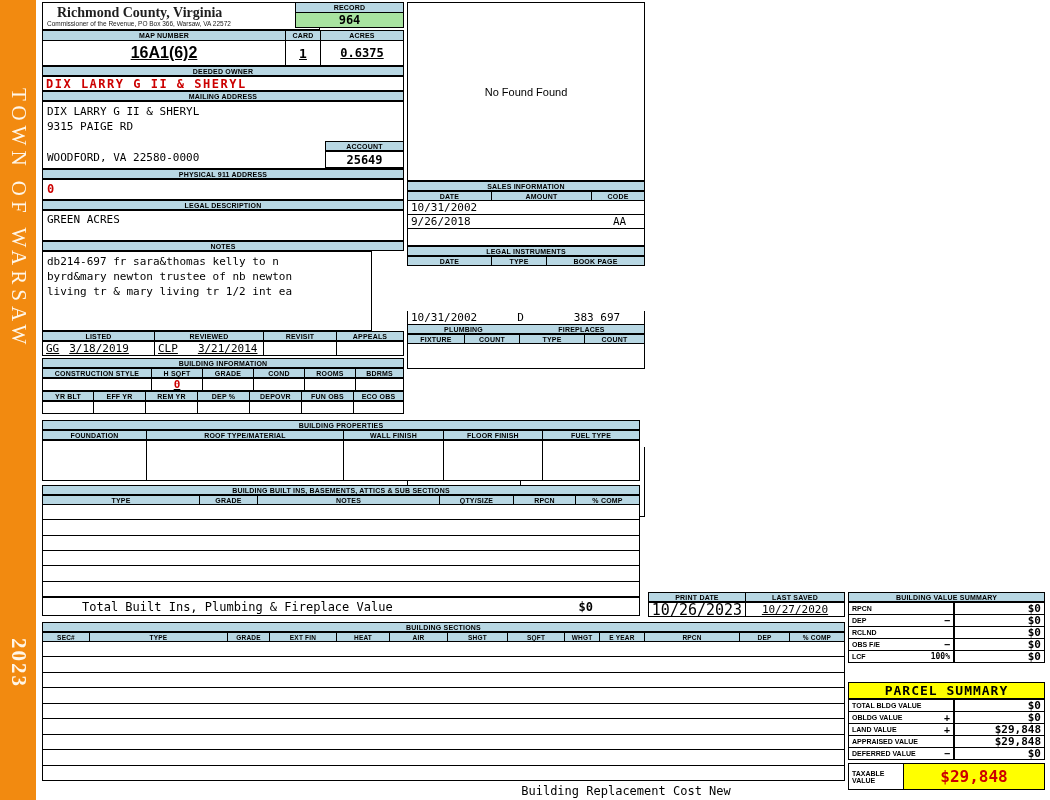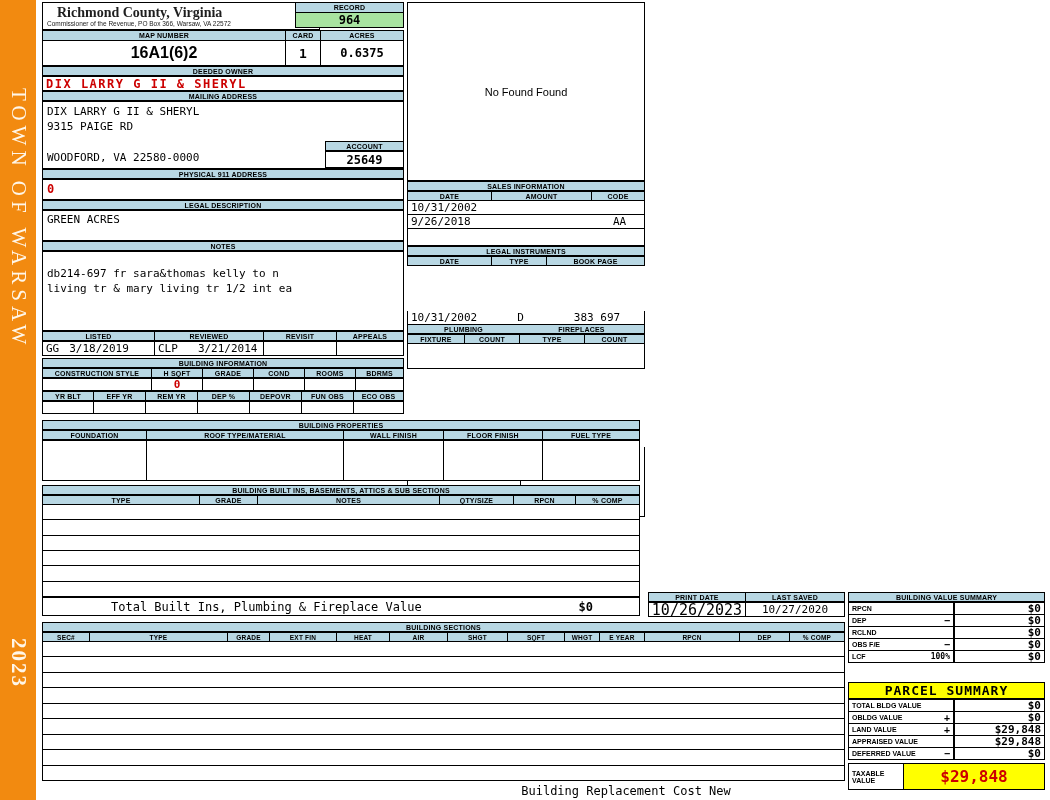--- a/index.html
+++ b/index.html
@@ -20,21 +20,21 @@
   .hdr { background:#B8D7E3; border:1px solid #000; font:bold 7px "Liberation Sans",sans-serif;
          display:flex; align-items:center; justify-content:center; letter-spacing:.2px; }
 
   
   .hrow { display:flex; }
   .hrow .hc { background:#B8D7E3; border:1px solid #000; font:bold 7px "Liberation Sans",sans-serif;
               display:flex; align-items:center; justify-content:center; letter-spacing:.2px; }
   .hrow .hc + .hc { border-left:none; }
 
   
-  .vrow { display:flex; }
+  .vrow { display:flex;text-decoration:underline; }
   .vrow .vc { border:1px solid #000; background:#fff; display:flex; align-items:center; }
   .vrow .vc + .vc { border-left:none; }
 
   
   .body { border:1px solid #000; border-top:none; background:#fff; position:relative; }
   .drow { display:flex; border-bottom:1px solid #000; height:14px; align-items:center; }
   .drow .dcell { font-family:"DejaVu Sans Mono","Liberation Mono",monospace; font-size:11px; }
 
   
   .rules { border-left:1px solid #000; border-right:1px solid #000; display:flex; flex-direction:column; background:#fff; }
@@ -107,22 +107,23 @@
   <div class="abs hdr" style="left:325px;top:141px;width:79px;height:10px">ACCOUNT</div>
   <div class="abs box mono b center" style="left:325px;top:151px;width:79px;height:17px;font-size:12px">25649</div>
 
   <div class="abs hdr" style="left:42px;top:169px;width:362px;height:10px">PHYSICAL 911 ADDRESS</div>
   <div class="abs box mono red b" style="left:42px;top:179px;width:362px;height:21px;font-size:12px;padding:2px 0 0 4px">0</div>
 
   <div class="abs hdr" style="left:42px;top:200px;width:362px;height:10px">LEGAL DESCRIPTION</div>
   <div class="abs box mono" style="left:42px;top:210px;width:362px;height:31px;font-size:11px;padding:2px 0 0 4px">GREEN ACRES</div>
 
   <div class="abs hdr" style="left:42px;top:241px;width:362px;height:10px">NOTES</div>
-  <div class="abs box" style="left:42px;top:251px;width:362px;height:80px;padding-top:14px">
+  <div class="abs box" style="left:42px;top:251px;width:330px;height:80px;padding-top:2px">
     <div class="note-line">db214-697 fr sara&amp;thomas kelly to n</div>
+    <div class="note-line">byrd&amp;mary newton trustee of nb newton</div>
     <div class="note-line">living tr &amp; mary living tr 1/2 int ea</div>
   </div>
 
   <div class="abs hrow" style="left:42px;top:331px;width:362px;height:10px">
     <div class="hc" style="flex:0 0 113px">LISTED</div>
     <div class="hc" style="flex:0 0 109px">REVIEWED</div>
     <div class="hc" style="flex:0 0 73px">REVISIT</div>
     <div class="hc" style="flex:0 0 67px">APPEALS</div>
   </div>
   <div class="abs vrow" style="left:42px;top:341px;width:362px;height:15px">
@@ -256,21 +257,21 @@
   </div>
   <div class="abs rules" style="left:42px;top:505px;width:598px;height:92px">
     <div></div>
     <div></div>
     <div></div>
     <div></div>
     <div></div>
     <div></div>
   </div>
   <div class="abs box" style="left:42px;top:597px;width:598px;height:19px;display:flex;align-items:center">
-    <span class="mono" style="font-size:12px;margin-left:68px">Total Built Ins, Plumbing &amp; Fireplace Value</span>
+    <span class="mono" style="font-size:12px;margin-left:39px">Total Built Ins, Plumbing &amp; Fireplace Value</span>
     <span class="mono b" style="font-size:12px;margin-left:auto;margin-right:46px">$0</span>
   </div>
 
   <div class="abs hrow" style="left:648px;top:592px;width:197px;height:10px">
     <div class="hc" style="flex:0 0 98px">PRINT DATE</div>
     <div class="hc" style="flex:0 0 99px">LAST SAVED</div>
   </div>
   <div class="abs vrow" style="left:648px;top:602px;width:197px;height:15px">
     <div class="vc mono center" style="flex:0 0 98px;font-size:15px">10/26/2023</div>
     <div class="vc mono center" style="flex:0 0 99px;font-size:11px">10/27/2020</div>

